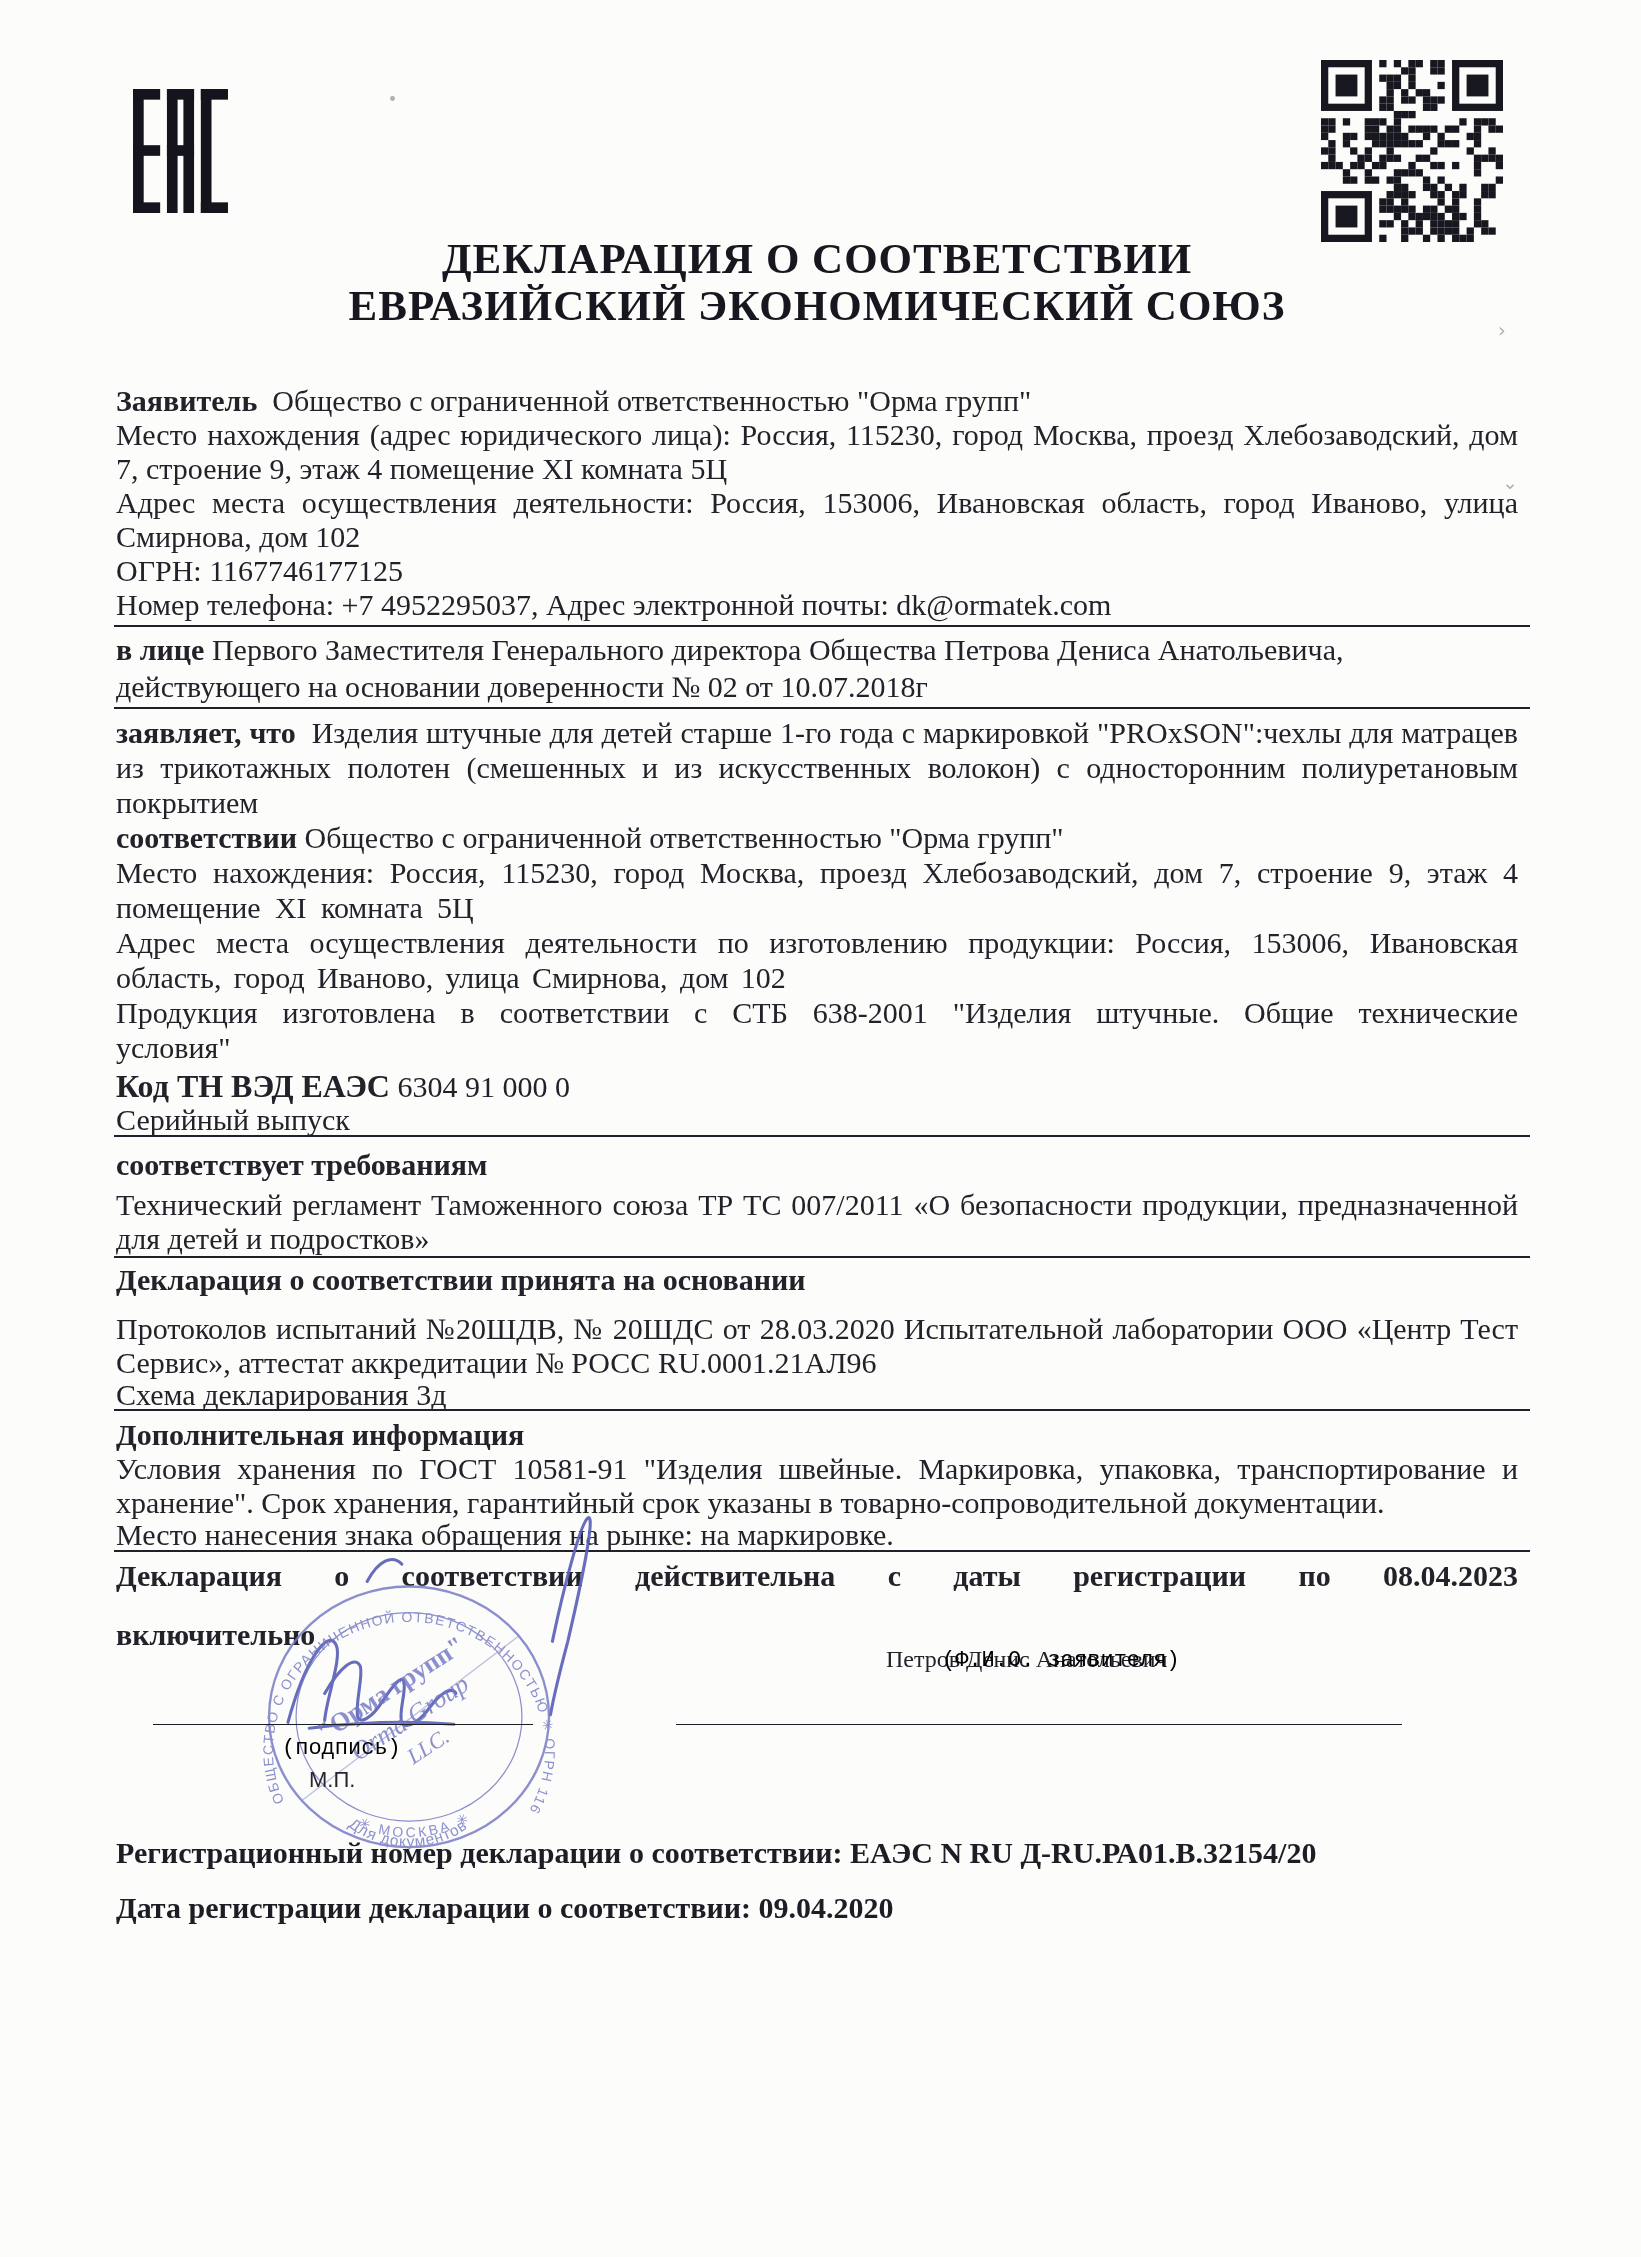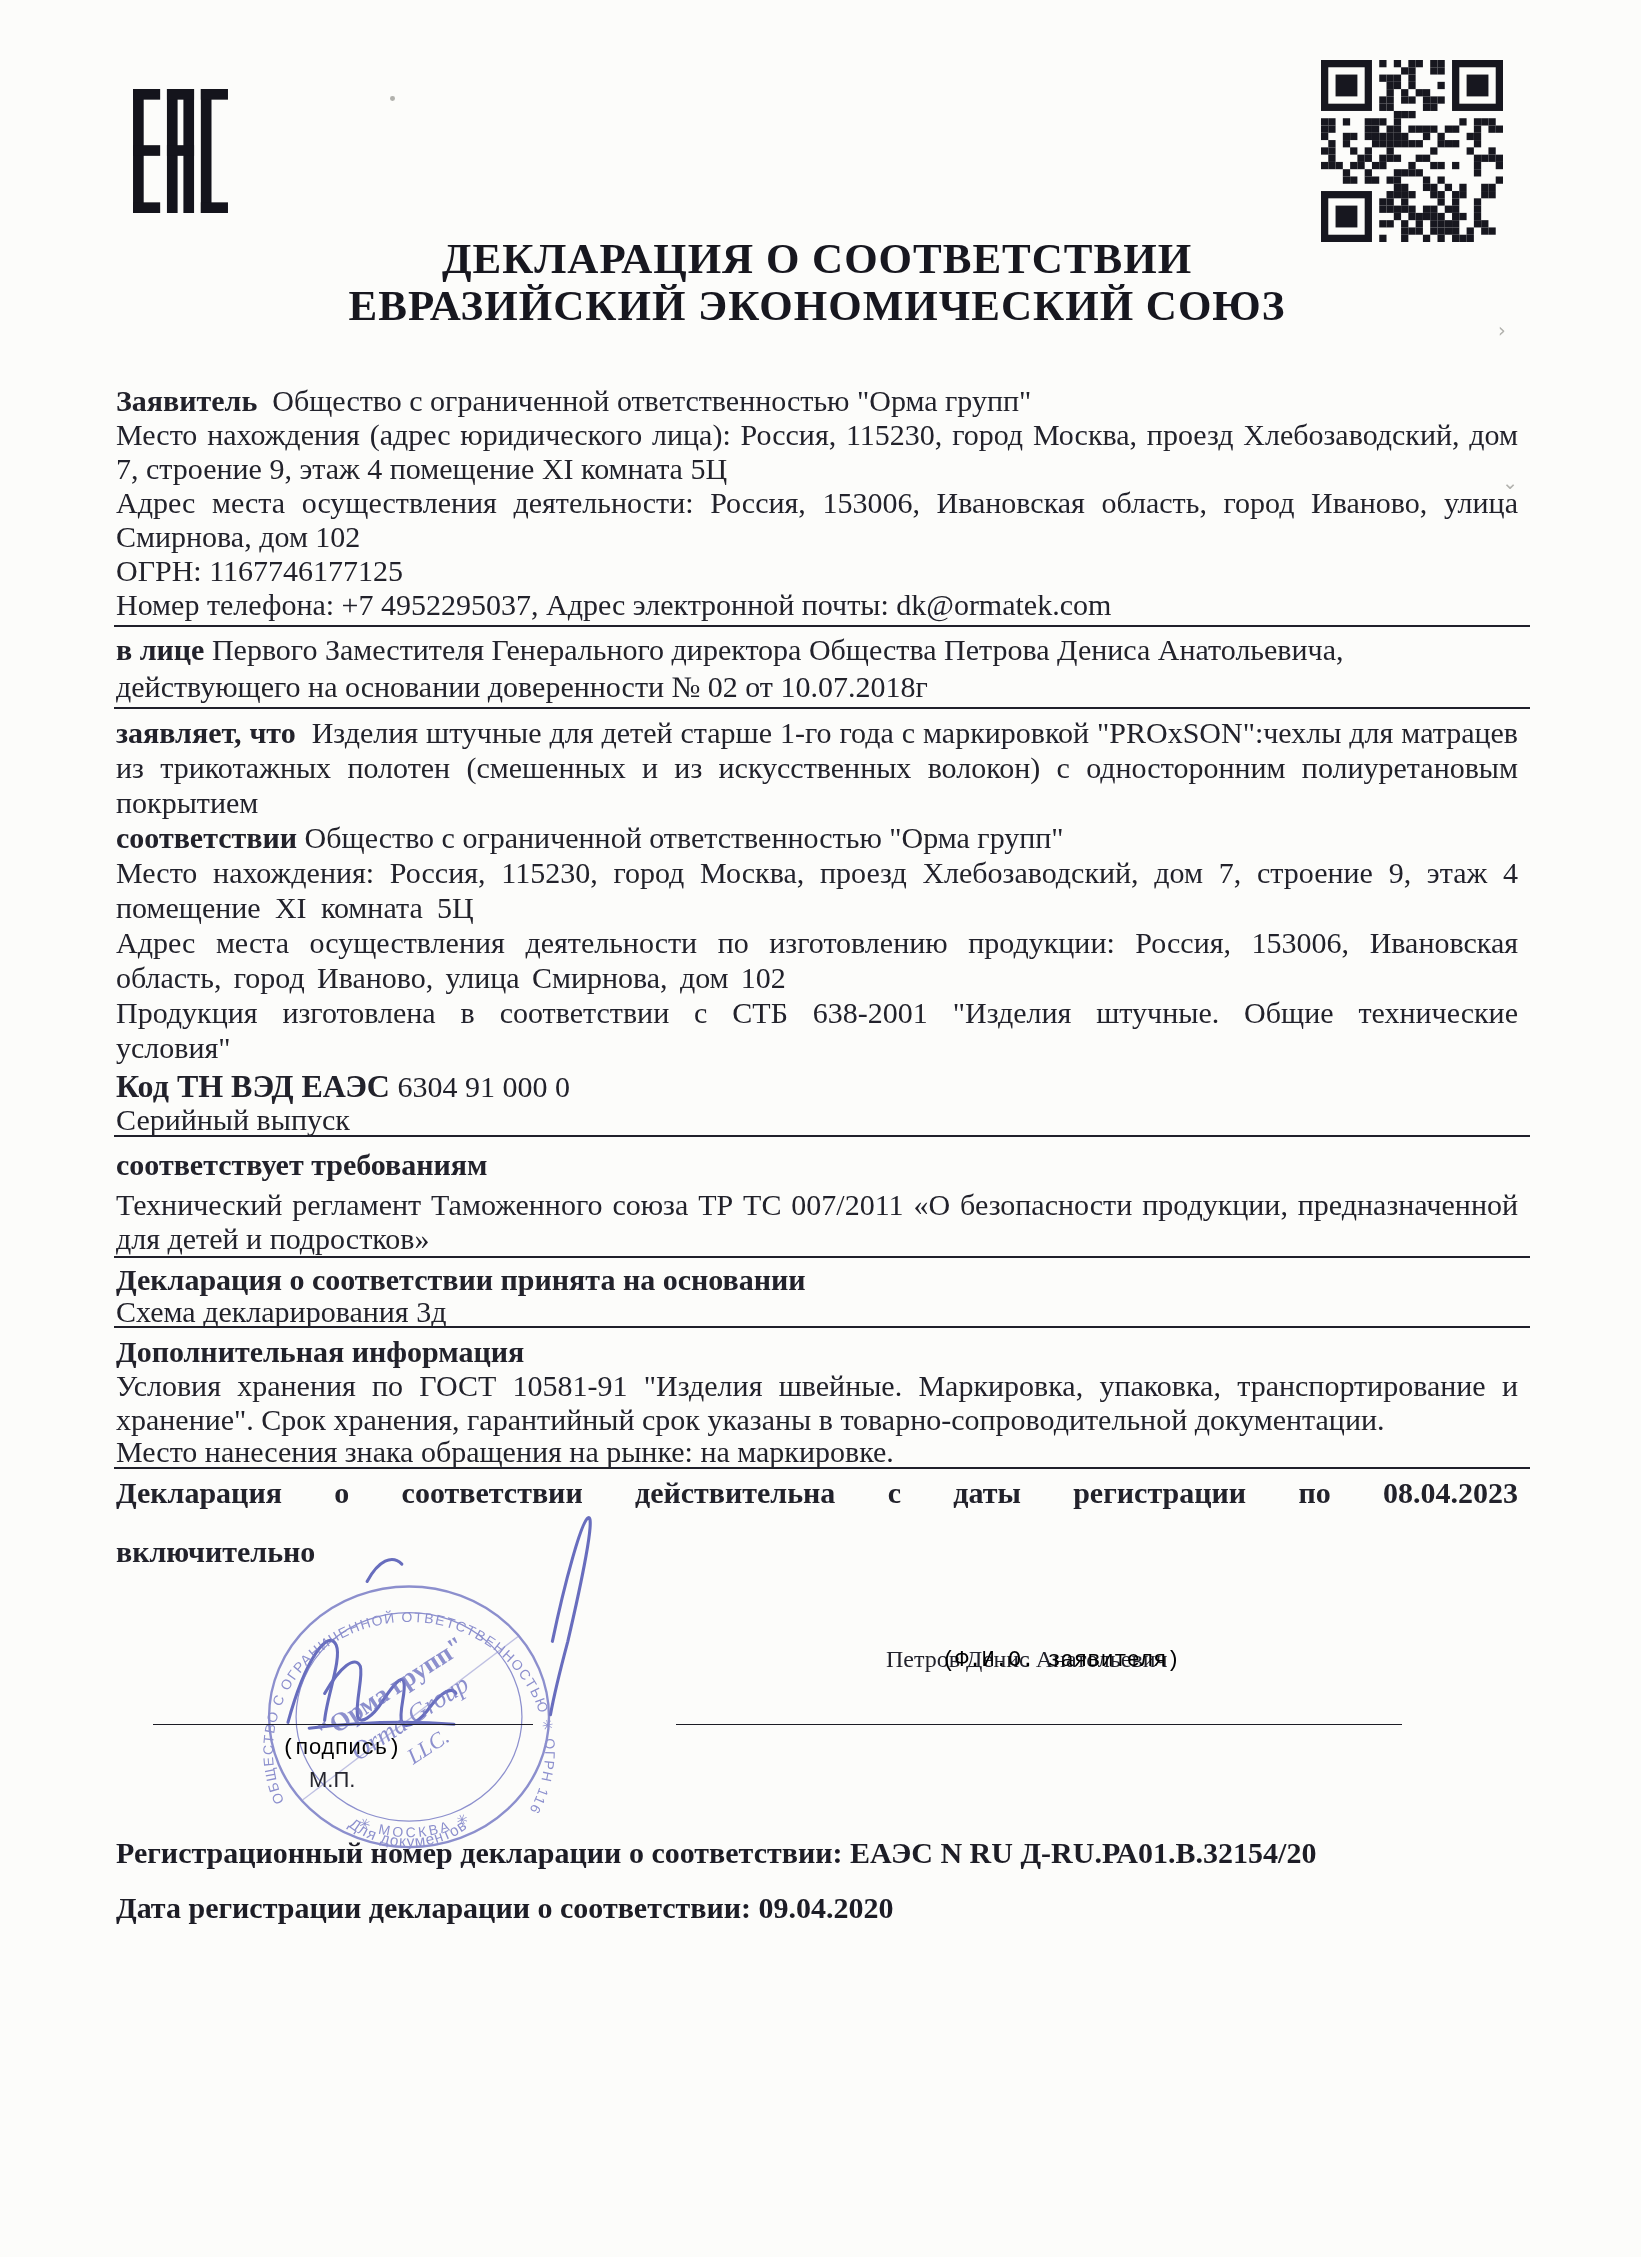--- a/index.html
+++ b/index.html
@@ -313,20 +313,21 @@
     <p style="line-height:31px">Серийный выпуск</p>
 
     <div class="rule"></div>
 
     <p style="margin-top:11px"><b>соответствует требованиям</b></p>
     <p class="j" style="margin-top:5.8px">Технический регламент Таможенного союза ТР ТС 007/2011 «О безопасности продукции, предназначенной для детей и подростков»</p>
 
     <div class="rule"></div>
 
     <p style="margin-top:4.8px"><b>Декларация о соответствии принята на основании</b></p>
+    <p class="j" style="margin-top:15.4px">Протоколов испытаний №20ШДВ, № 20ШДС от 28.03.2020 Испытательной лаборатории ООО «Центр Тест Сервис», аттестат аккредитации № РОСС RU.0001.21АЛ96</p>
     <p style="line-height:29px">Схема декларирования 3д</p>
 
     <div class="rule"></div>
 
     <p style="margin-top:6.8px"><b>Дополнительная информация</b></p>
     <p class="j">Условия хранения по ГОСТ 10581-91 "Изделия швейные. Маркировка, упаковка, транспортирование и хранение". Срок хранения, гарантийный срок указаны в товарно-сопроводительной документации.</p>
     <p style="line-height:30px">Место нанесения знака обращения на рынке: на маркировке.</p>
 
     <div class="rule"></div>
 

